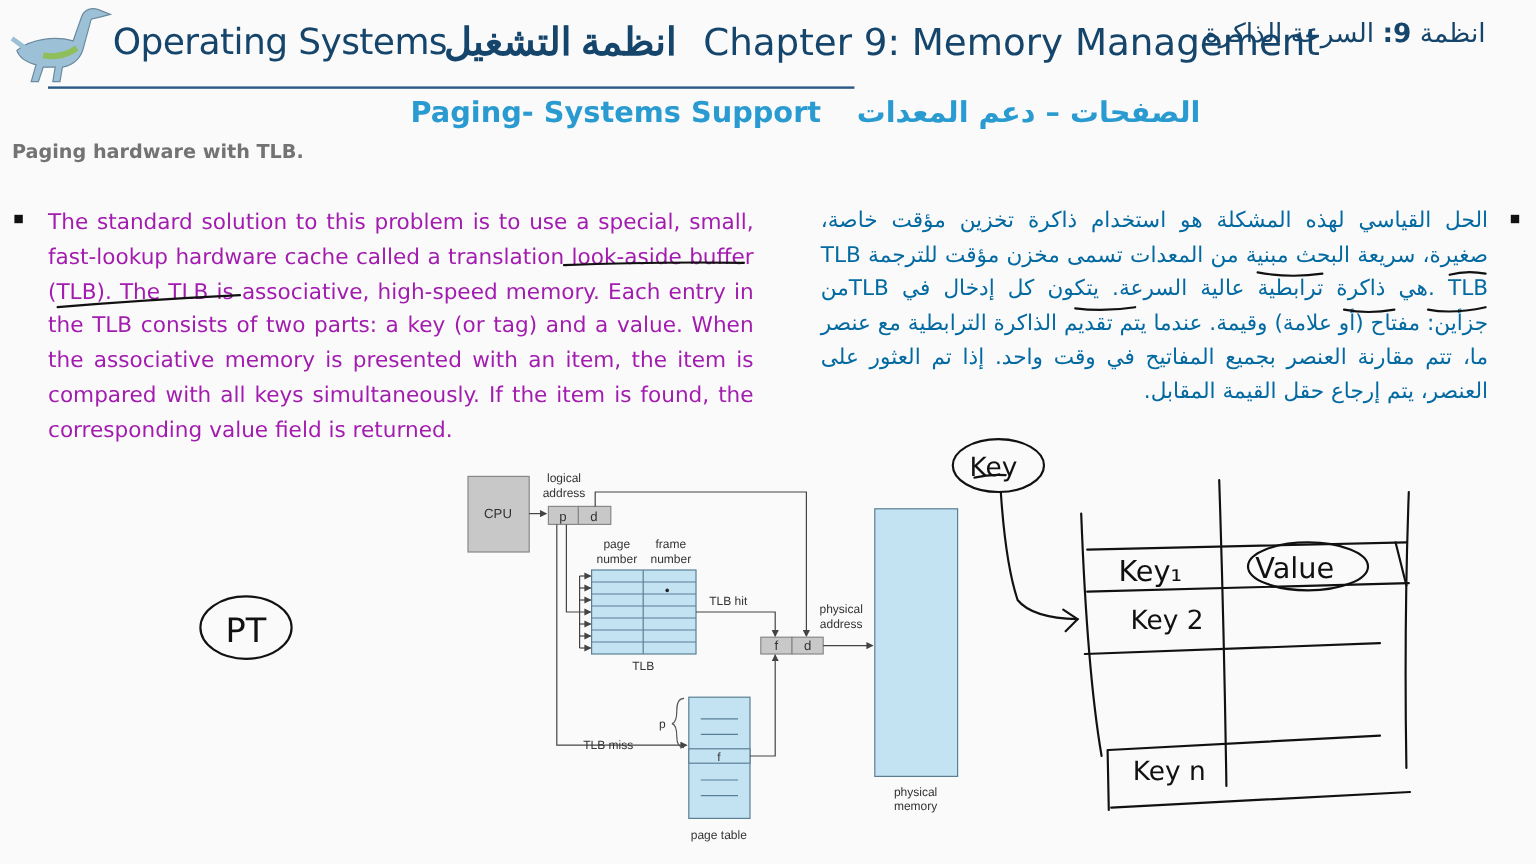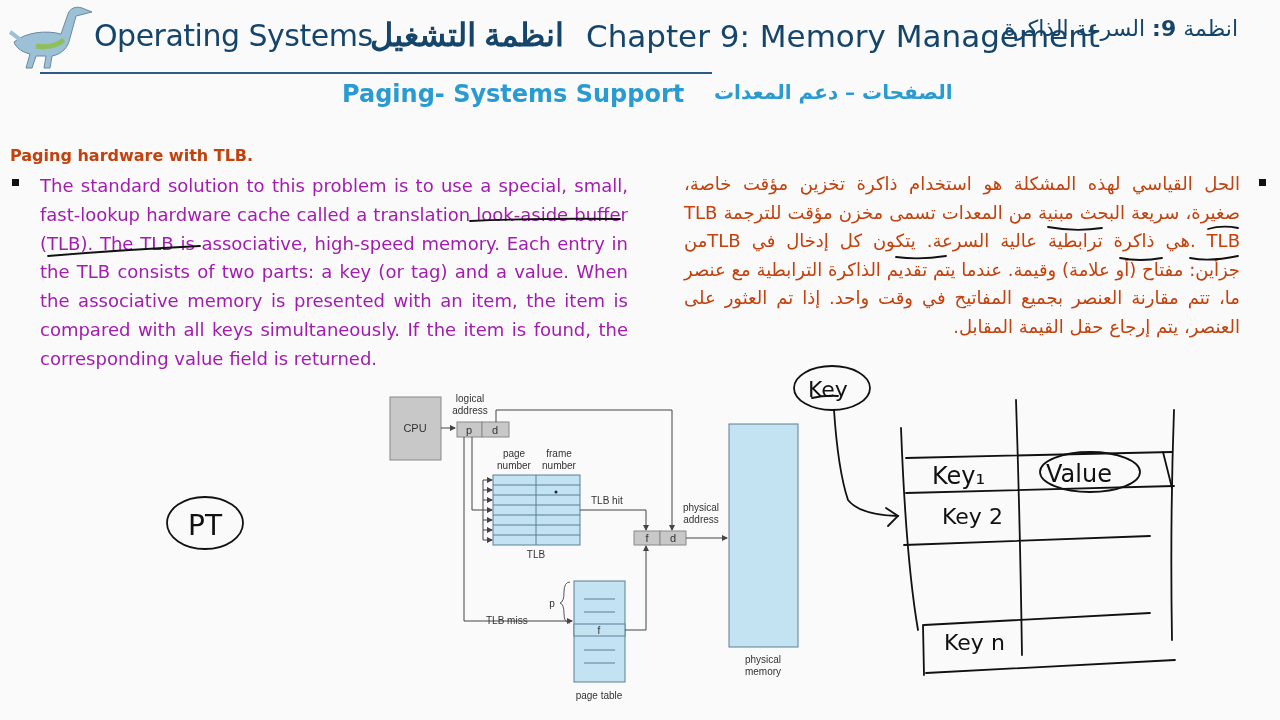--- a/index.html
+++ b/index.html
@@ -6,28 +6,28 @@
   body{width:1280px;height:720px;background:#fafafa;position:relative;overflow:hidden;font-family:"Liberation Sans",sans-serif;}
   .abs{position:absolute;}
   .logo{left:6px;top:2px;width:92px;height:70px;}
   .title-en{left:94px;top:18px;font-family:"DejaVu Sans",sans-serif;font-size:30px;color:#16456b;letter-spacing:-0.5px;white-space:nowrap;}
   .title-ar{left:370px;top:16px;font-family:Liberation Serif, serif;font-size:32px;font-weight:bold;color:#16456b;direction:rtl;white-space:nowrap;}
   .title-rule{left:40px;top:72px;width:672px;height:2px;background:#2c5a86;}
   .chapter-en{left:586px;top:18px;font-family:"DejaVu Sans",sans-serif;font-size:31px;color:#16456b;white-space:nowrap;}
   .chapter-ar{left:1004px;top:16px;font-family:"DejaVu Sans",sans-serif;font-size:22px;color:#16456b;direction:rtl;white-space:nowrap;}
   .chapter-ar b{font-weight:bold;}
   .section-en{left:342px;top:80px;font-family:"DejaVu Sans",sans-serif;font-size:24px;font-weight:bold;color:#2a9bd1;white-space:nowrap;}
-  .section-ar{left:714px;top:80px;font-family:"DejaVu Sans",sans-serif;font-size:20px;font-weight:bold;color:#2a9bd1;direction:rtl;white-space:nowrap;}
-  .subhead{left:10px;top:117px;font-family:"DejaVu Sans",sans-serif;font-size:16px;font-weight:bold;color:#c2410c;white-space:nowrap;margin-top:29px;}
+  .section-ar{left:714px;top:80px;font-family:"DejaVu Sans",sans-serif;font-size:24px;font-weight:bold;color:#2a9bd1;direction:rtl;white-space:nowrap;}
+  .subhead{left:10px;top:117px;font-family:"DejaVu Sans",sans-serif;font-size:16px;font-weight:bold;color:#737373;white-space:nowrap;}
   .bullet-en{left:12px;top:172px;width:616px;}
   .bullet-en .sq{position:absolute;left:0;top:7px;width:7px;height:7px;background:#111;}
   .bullet-en p{margin:0 0 0 28px;font-family:"DejaVu Sans",sans-serif;font-size:18px;line-height:28.8px;color:#a21caf;text-align:justify;}
   .bullet-ar{left:684px;top:170px;width:596px;}
   .bullet-ar .sq{position:absolute;right:14px;top:9px;width:7px;height:7px;background:#111;}
-  .bullet-ar p{margin:0 40px 0 0;font-family:"DejaVu Sans",sans-serif;font-size:18px;line-height:28.6px;color:#c2410c;direction:rtl;text-align:justify;}
+  .bullet-ar p{margin:0 40px 0 0;font-family:"DejaVu Sans",sans-serif;font-size:18px;line-height:28.6px;color:#0369a1;direction:rtl;text-align:justify;}
   .diagram{left:380px;top:385px;width:440px;height:330px;}
   .diagram text{font-family:"Liberation Sans",sans-serif;fill:#333;}
   .ink{left:0;top:0;width:1280px;height:720px;pointer-events:none;}
   .hw{font-family:"DejaVu Sans",sans-serif;fill:#111;}
 </style>
 </head>
 <body>
 
 <svg class="abs logo" viewBox="0 0 92 70">
   <path d="M8 40 C20 30,40 28,55 32 L62 12 C64 6,70 4,76 6 L86 10 L78 12 L70 14 L64 36 C62 46,56 52,46 54 L44 66 L38 66 L40 54 L30 54 L26 66 L20 66 L24 52 C16 50,10 46,8 40 Z" fill="#9cc0d6" stroke="#6b8aa0" stroke-width="1"></path>

